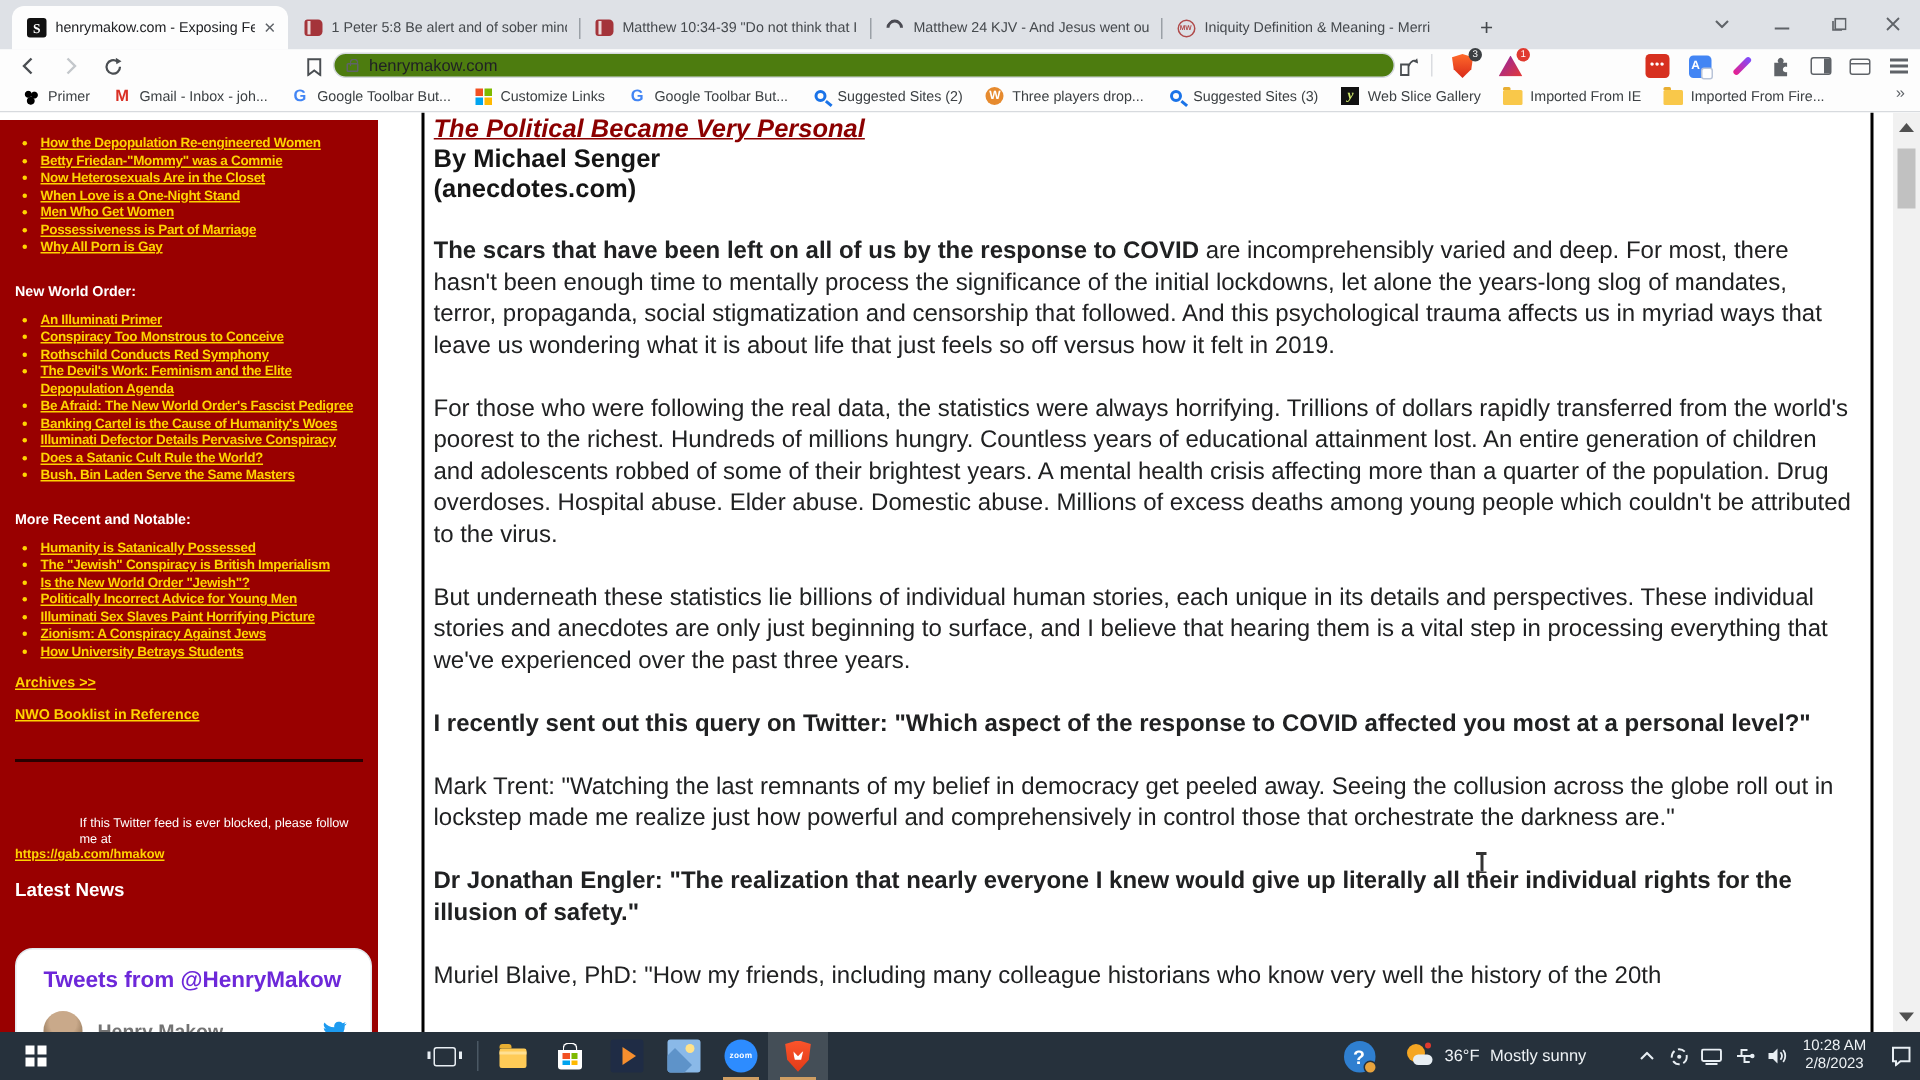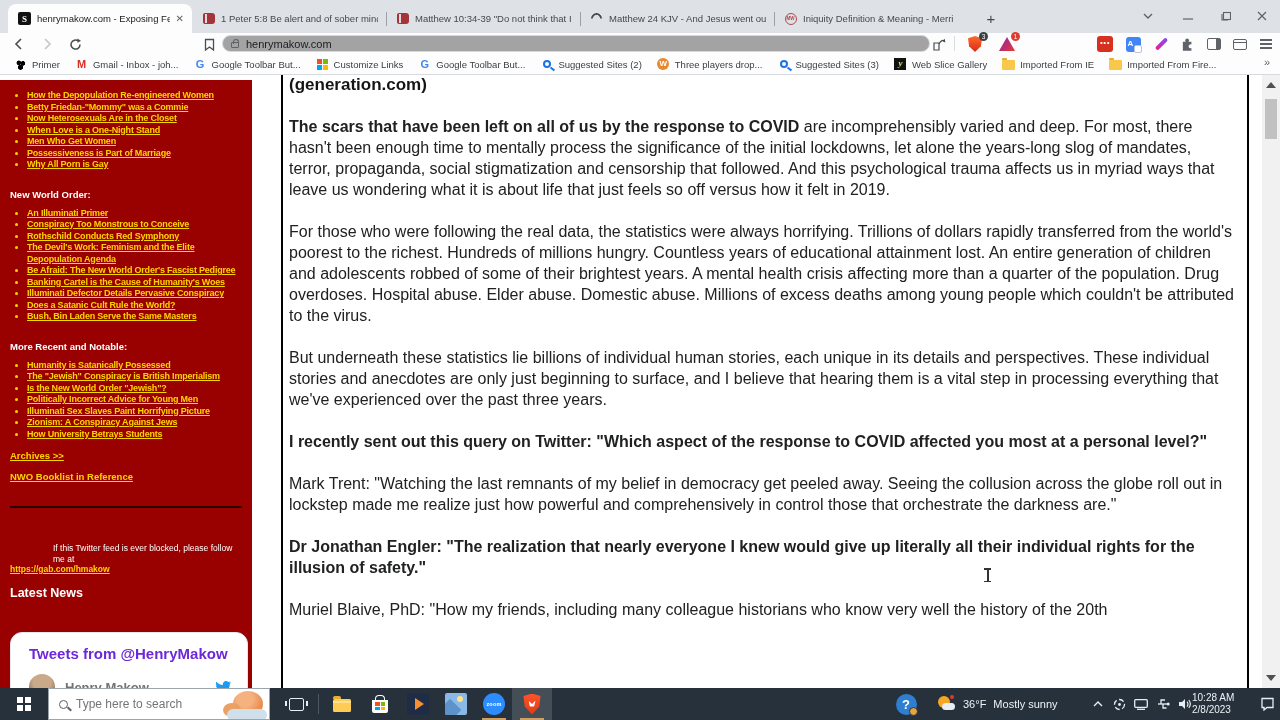--- a/index.html
+++ b/index.html
@@ -29,21 +29,21 @@
   #newtab { position:absolute; left:980px; top:8px; width:22px; height:22px; border-radius:50%;
             color:#45494d; font-size:15px; text-align:center; line-height:21px;}
   .winctl { position:absolute; top:6px; width:24px; height:20px; display:flex;
             align-items:center; justify-content:center; color:#5f6368; }
 
   
   #toolbar { position:absolute; top:33px; left:0; width:1280px; height:21px; background:#fdfdfd; }
   .navbtn { position:absolute; top:2px; width:18px; height:18px; display:flex;
             align-items:center; justify-content:center; }
   #omnibox { position:absolute; left:222px; top:2px; width:708px; height:17px;
-             border:1px solid #d5d9de; border-radius:9px; background:#a3a3a3;
+             border:1px solid #d5d9de; border-radius:9px; background:#4d7c0f;
              display:flex; align-items:center; padding-left:8px; }
   #omnibox .url { font-size:11px; color:#202124; margin-left:7px; }
   .lock { width:8px; height:6px; border:1px solid #5f6368; border-radius:1px; position:relative; margin-top:3px;}
   .lock:before { content:""; position:absolute; left:1px; top:-4px; width:4px; height:4px;
                  border:1px solid #5f6368; border-bottom:none; border-radius:3px 3px 0 0;}
   .extbtn { position:absolute; top:2px; width:18px; height:18px; display:flex;
             align-items:center; justify-content:center; }
   .badge { position:absolute; top:-3px; right:-4px; min-width:9px; height:9px; border-radius:5px;
            color:#fff; font-size:6.5px; line-height:9px; text-align:center; padding:0 1px;}
   .tdiv { position:absolute; top:3px; width:1px; height:15px; background:#dadce0; }
@@ -189,21 +189,21 @@
   .wicon .cloud { position:absolute; left:4px; top:7px; width:13px; height:7px; border-radius:5px;
                   background:#e8eef3; }
   .wicon .dot { position:absolute; right:2px; top:-1px; width:4px; height:4px; border-radius:50%;
                 background:#e03a2f; }
   #weather .wt { color:#eef2f5; font-size:11px; }
   #traychev { position:absolute; left:1088px; top:0; width:20px; height:32px; display:flex;
               align-items:center; justify-content:center; }
   .trayic { position:absolute; top:0; width:22px; height:32px; display:flex;
             align-items:center; justify-content:center; }
   #clock { position:absolute; left:1192px; top:0; width:62px; height:32px; display:flex;
-           flex-direction:column; justify-content:center; color:#eef2f5;
+           flex-direction:column; align-items:center; justify-content:center; color:#eef2f5;
            font-size:10px; line-height:12px; }
   #actioncenter { position:absolute; left:1254px; top:0; width:26px; height:32px; display:flex;
                   align-items:center; justify-content:center; }
   svg { display:block; }
 </style>
 </head>
 <body>
 
 <div id="tabbar">
   <div class="tab active" style="left:8px;width:184px;">
@@ -487,21 +487,23 @@
             </svg>
         </span>
       </div>
     </div>
   </div>
 
   <div id="border-l"></div>
   <div id="border-r"></div>
 
   <div id="article">
-    <div class="a-by">(generation.com)</div>
+    <div><span id="a-title">The Political Became Very Personal</span></div>
+    <div class="a-by">By Michael Senger</div>
+    <div class="a-by">(anecdotes.com)</div>
     <p class="apara"><span class="lead">The scars that have been left on all of us by the response to COVID</span><span> are incomprehensibly varied and deep. For most, there hasn't been enough time to mentally process the significance of the initial lockdowns, let alone the years-long slog of mandates, terror, propaganda, social stigmatization and censorship that followed. And this psychological trauma affects us in myriad ways that leave us wondering what it is about life that just feels so off versus how it felt in 2019.</span></p>
     <p class="apara">For those who were following the real data, the statistics were always horrifying. Trillions of dollars rapidly transferred from the world's poorest to the richest. Hundreds of millions hungry. Countless years of educational attainment lost. An entire generation of children and adolescents robbed of some of their brightest years. A mental health crisis affecting more than a quarter of the population. Drug overdoses. Hospital abuse. Elder abuse. Domestic abuse. Millions of excess deaths among young people which couldn't be attributed to the virus.</p>
     <p class="apara">But underneath these statistics lie billions of individual human stories, each unique in its details and perspectives. These individual stories and anecdotes are only just beginning to surface, and I believe that hearing them is a vital step in processing everything that we've experienced over the past three years.</p>
     <p class="apara b">I recently sent out this query on Twitter: "Which aspect of the response to COVID affected you most at a personal level?"</p>
     <p class="apara">Mark Trent: "Watching the last remnants of my belief in democracy get peeled away. Seeing the collusion across the globe roll out in lockstep made me realize just how powerful and comprehensively in control those that orchestrate the darkness are."</p>
     <p class="apara b">Dr Jonathan Engler: "The realization that nearly everyone I knew would give up literally all their individual rights for the illusion of safety."</p>
     <p class="apara">Muriel Blaive, PhD: "How my friends, including many colleague historians who know very well the history of the 20th</p>
   </div>
 
   <div id="scrollbar">
@@ -518,29 +520,20 @@
 </div>
 
 <div id="taskbar">
   <div id="start">
     <span class="winlogo">
         <i></i>
         <i></i>
         <i></i>
         <i></i>
       </span>
-  </div>
-  <div id="tsearch">
-    <span class="mag2"></span>
-    <input placeholder="Type here to search" style="">
-    <div id="soctopus">
-        <div class="c1"></div>
-        <div class="c2"></div>
-        <div class="c3"></div>
-      </div>
   </div>
   <div class="tslot" style="left:276px;">
     <span class="taskview"></span>
   </div>
   <div id="tdivider"></div>
   <div class="tslot" style="left:322px;">
     <span class="folder2"></span>
   </div>
   <div class="tslot" style="left:360px;">
     <span class="storebag">

